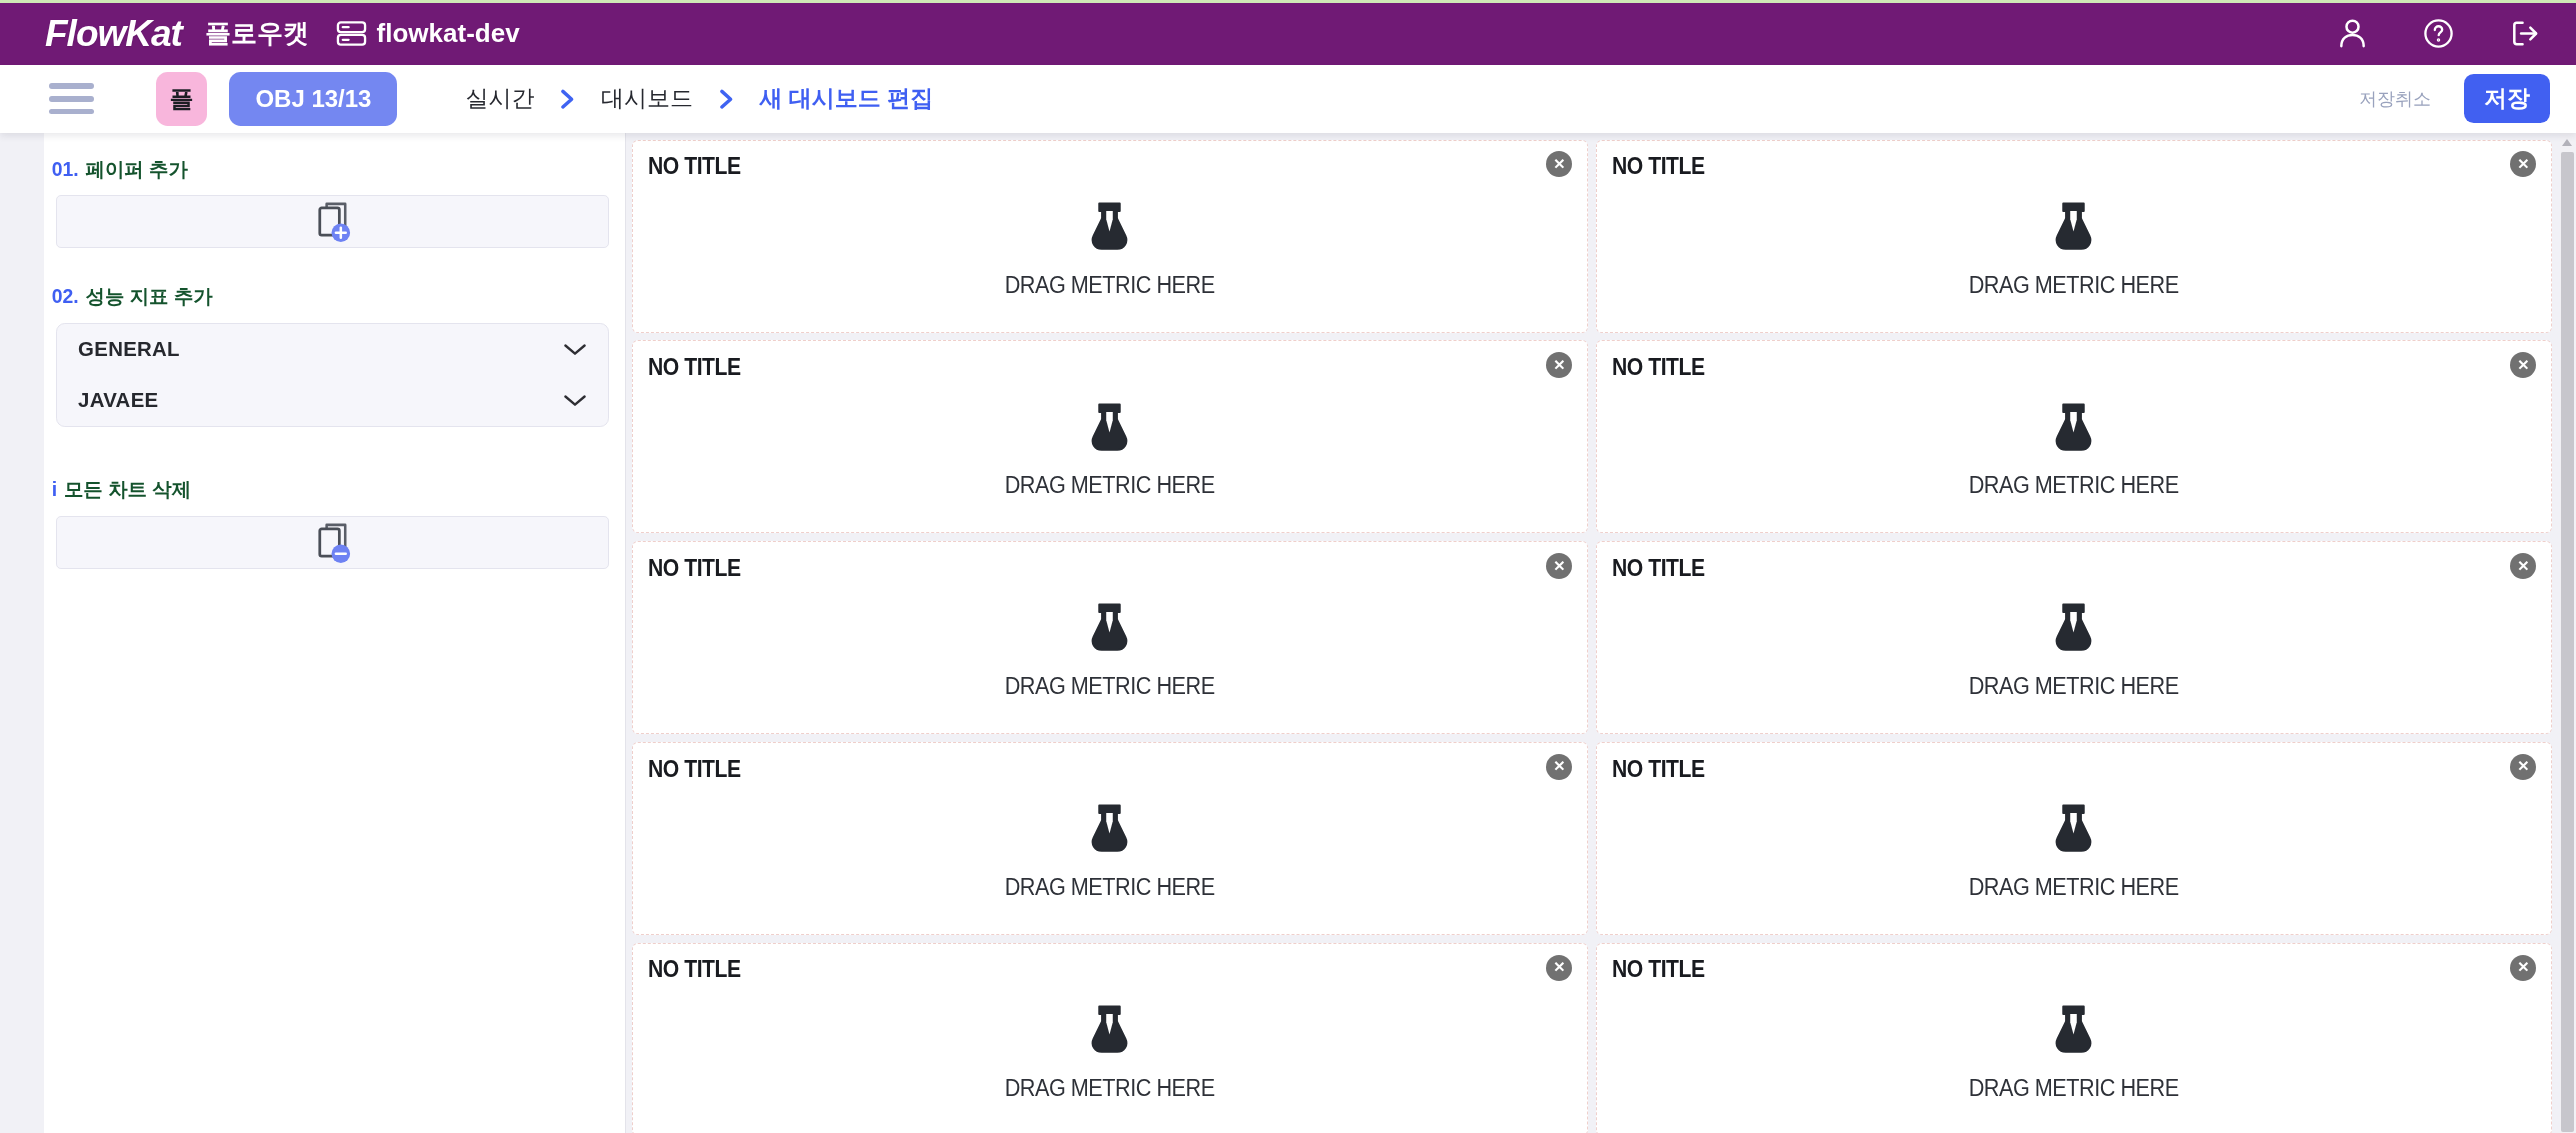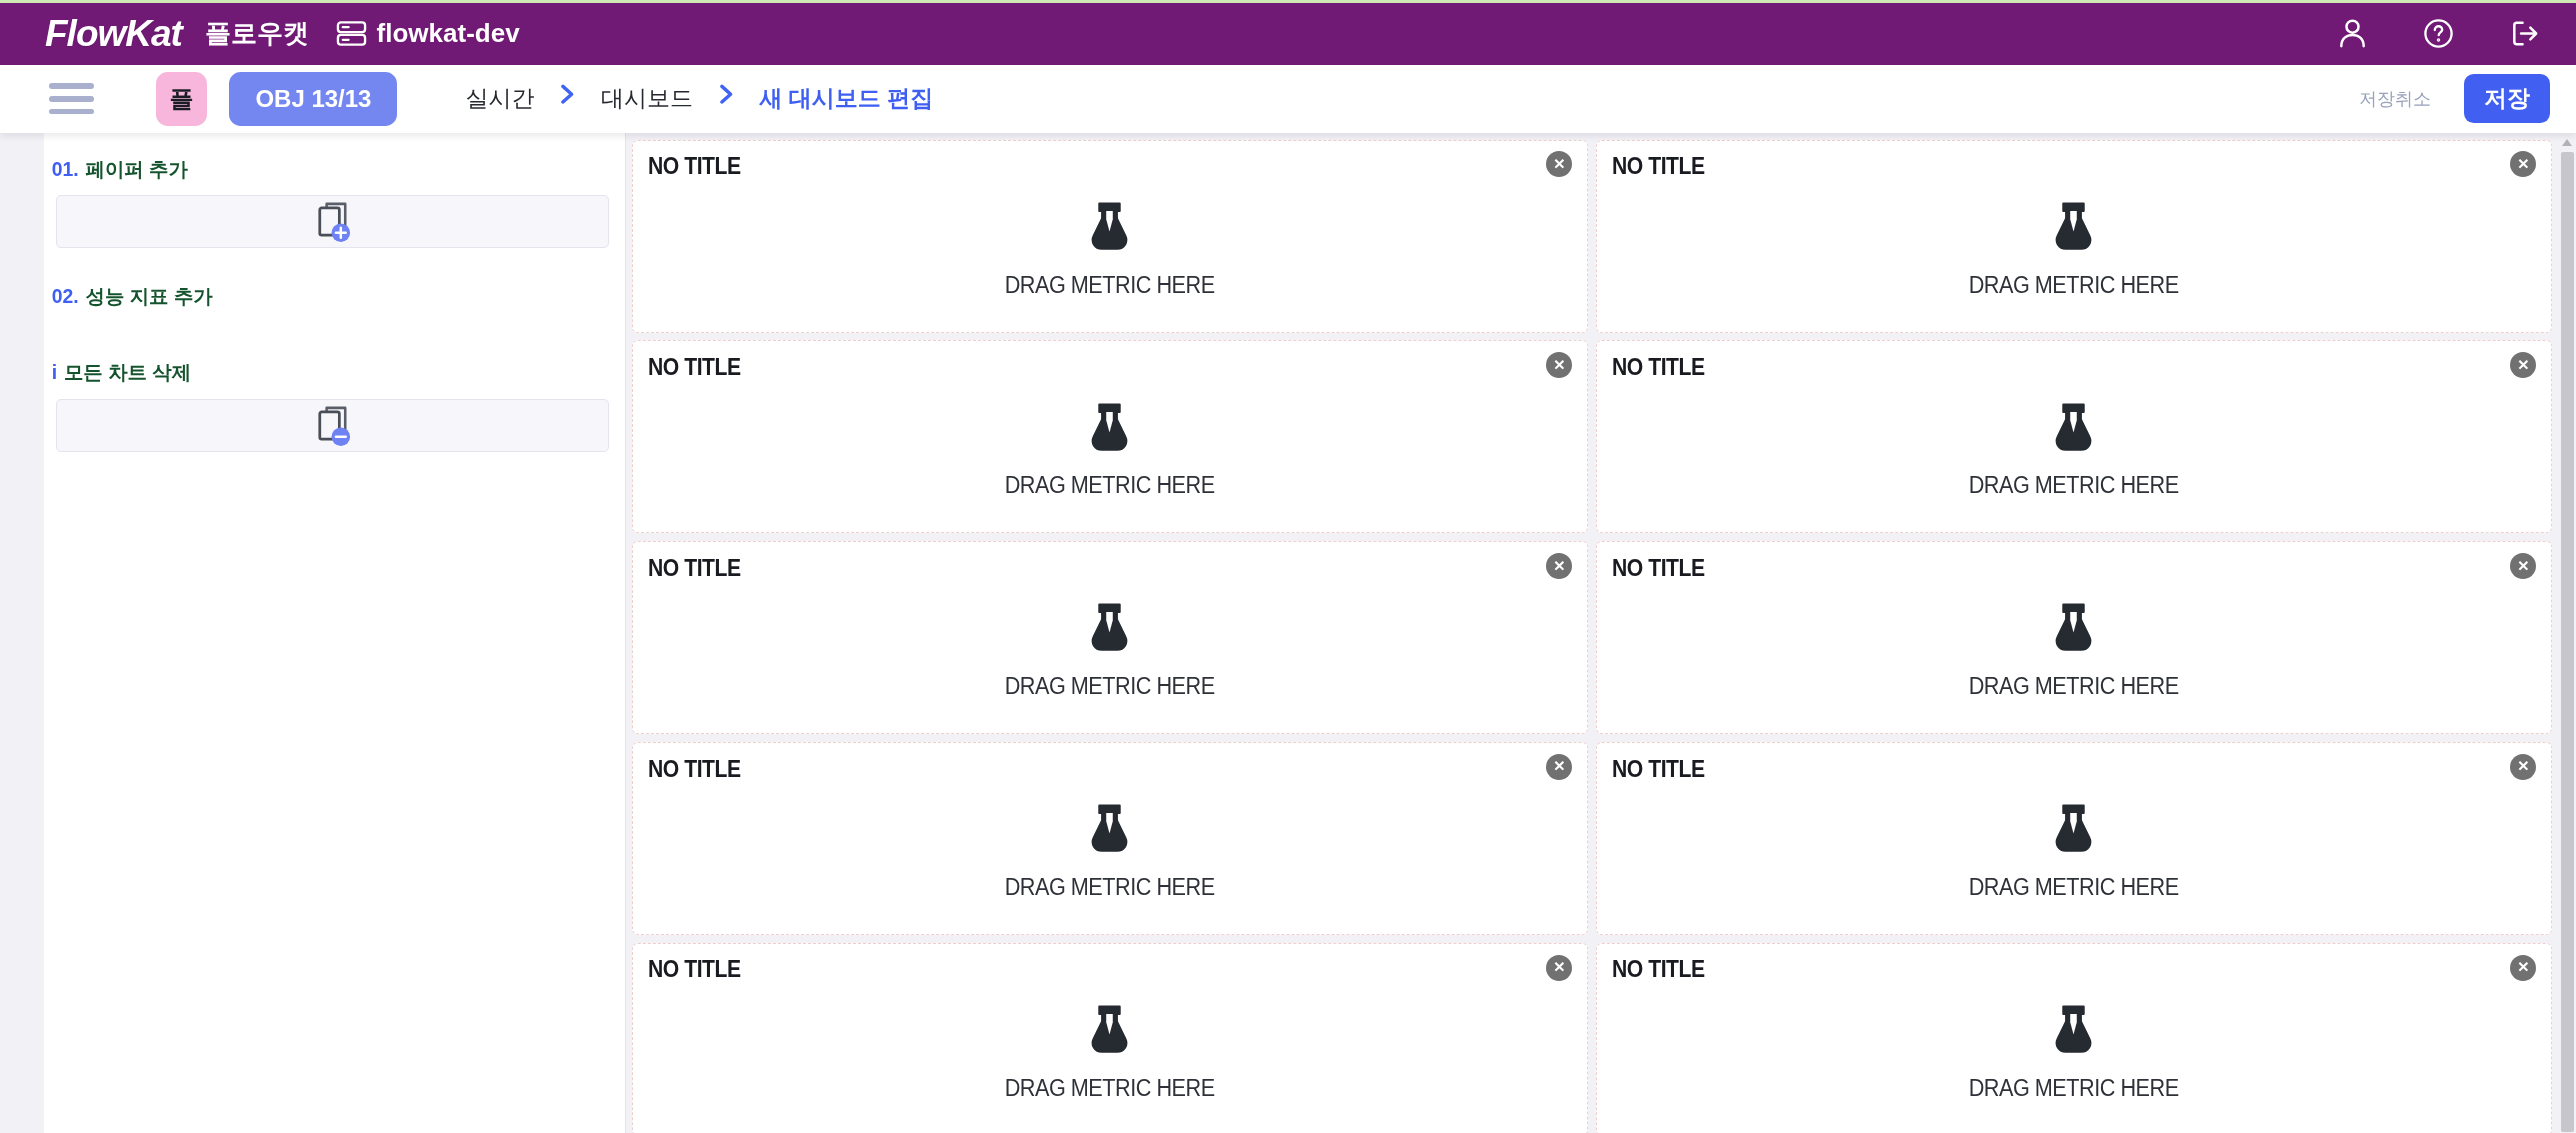--- a/index.html
+++ b/index.html
@@ -23,21 +23,21 @@
   
   .toolbar { height:68px; background:#fff; display:flex; align-items:center;
              position:relative; z-index:5; box-shadow:0 3.9px 6.8px rgba(45,45,70,.10); }
   .hamburger { margin-left:49px; width:45px; display:flex; flex-direction:column; gap:6.8px; cursor:pointer; }
   .hamburger span { display:block; height:5.8px; border-radius:2.9px; background:#a9b0ce; }
   .badge-btn { margin-left:62px; width:51px; height:54px; border-radius:11.7px; background:#f8b6dc;
                border:none; font-size:24px; font-weight:700; color:#1b1d24; cursor:pointer;
                font-family:inherit; }
   .obj-btn { margin-left:22.4px; height:54px; padding:0 26px; border-radius:11.7px; background:#7487f1;
              border:none; color:#fff; font-size:24px; font-weight:700; cursor:pointer; font-family:inherit; }
-  .breadcrumb { margin-left:68px; display:flex; gap:25px; }
+  .breadcrumb { margin-left:68px; display:flex; align-items:center; gap:25px; }
   .crumb { font-size:23px; color:#26282f; font-weight:500; cursor:pointer; }
   .crumb.active { color:#3f5ff2; font-weight:700; }
   .toolbar-right { margin-left:auto; display:flex; align-items:center; margin-right:26px; }
   .cancel-link { font-size:18px; color:#99a2bd; cursor:pointer; }
   .save-btn { margin-left:33px; width:86px; height:49px; border-radius:9.7px; background:#4160f1;
               border:none; color:#fff; font-size:23px; font-weight:700; cursor:pointer; font-family:inherit; }
 
   
   .main { display:flex; height:1001px; background:#f1f1f6; position:relative; }
 
@@ -163,20 +163,34 @@
         <line x1="26.5" y1="34.5" x2="36.5" y2="34.5" stroke="#ffffff" stroke-width="2.6" stroke-linecap="round"></line>
         <line x1="31.5" y1="29.5" x2="31.5" y2="39.5" stroke="#ffffff" stroke-width="2.6" stroke-linecap="round"></line>
       </svg>
     </div>
 
     <div class="sec-gap1"></div>
     <div class="sec-label">
       <span class="sec-num">02.</span>
       <span class="sec-title">성능 지표 추가</span>
     </div>
+    <div class="dd-box">
+      <div class="dd-row">
+        <span class="dd-label">GENERAL</span>
+        <svg width="24" height="13.6" viewBox="0 0 25 14" fill="none" stroke="#2e2e33" stroke-width="2.5" stroke-linecap="round" stroke-linejoin="round">
+            <polyline points="2.5,2.5 12.5,11 22.5,2.5"></polyline>
+          </svg>
+      </div>
+      <div class="dd-row">
+        <span class="dd-label">JAVAEE</span>
+        <svg width="24" height="13.6" viewBox="0 0 25 14" fill="none" stroke="#2e2e33" stroke-width="2.5" stroke-linecap="round" stroke-linejoin="round">
+            <polyline points="2.5,2.5 12.5,11 22.5,2.5"></polyline>
+          </svg>
+      </div>
+    </div>
 
     <div class="sec-gap2"></div>
     <div class="sec-label">
       <span class="sec-num">i</span>
       <span class="sec-title">모든 차트 삭제</span>
     </div>
     <div class="action-box">
       <svg width="45" height="45" viewBox="0 0 46 46" fill="none">
         <path d="M17 9 v-4 h19 v26" stroke="#5a5e68" stroke-width="2.6" stroke-linejoin="round"></path>
         <rect x="10" y="9" width="20" height="28" rx="2" stroke="#4a4e57" stroke-width="2.8" fill="#f6f6fb"></rect>

